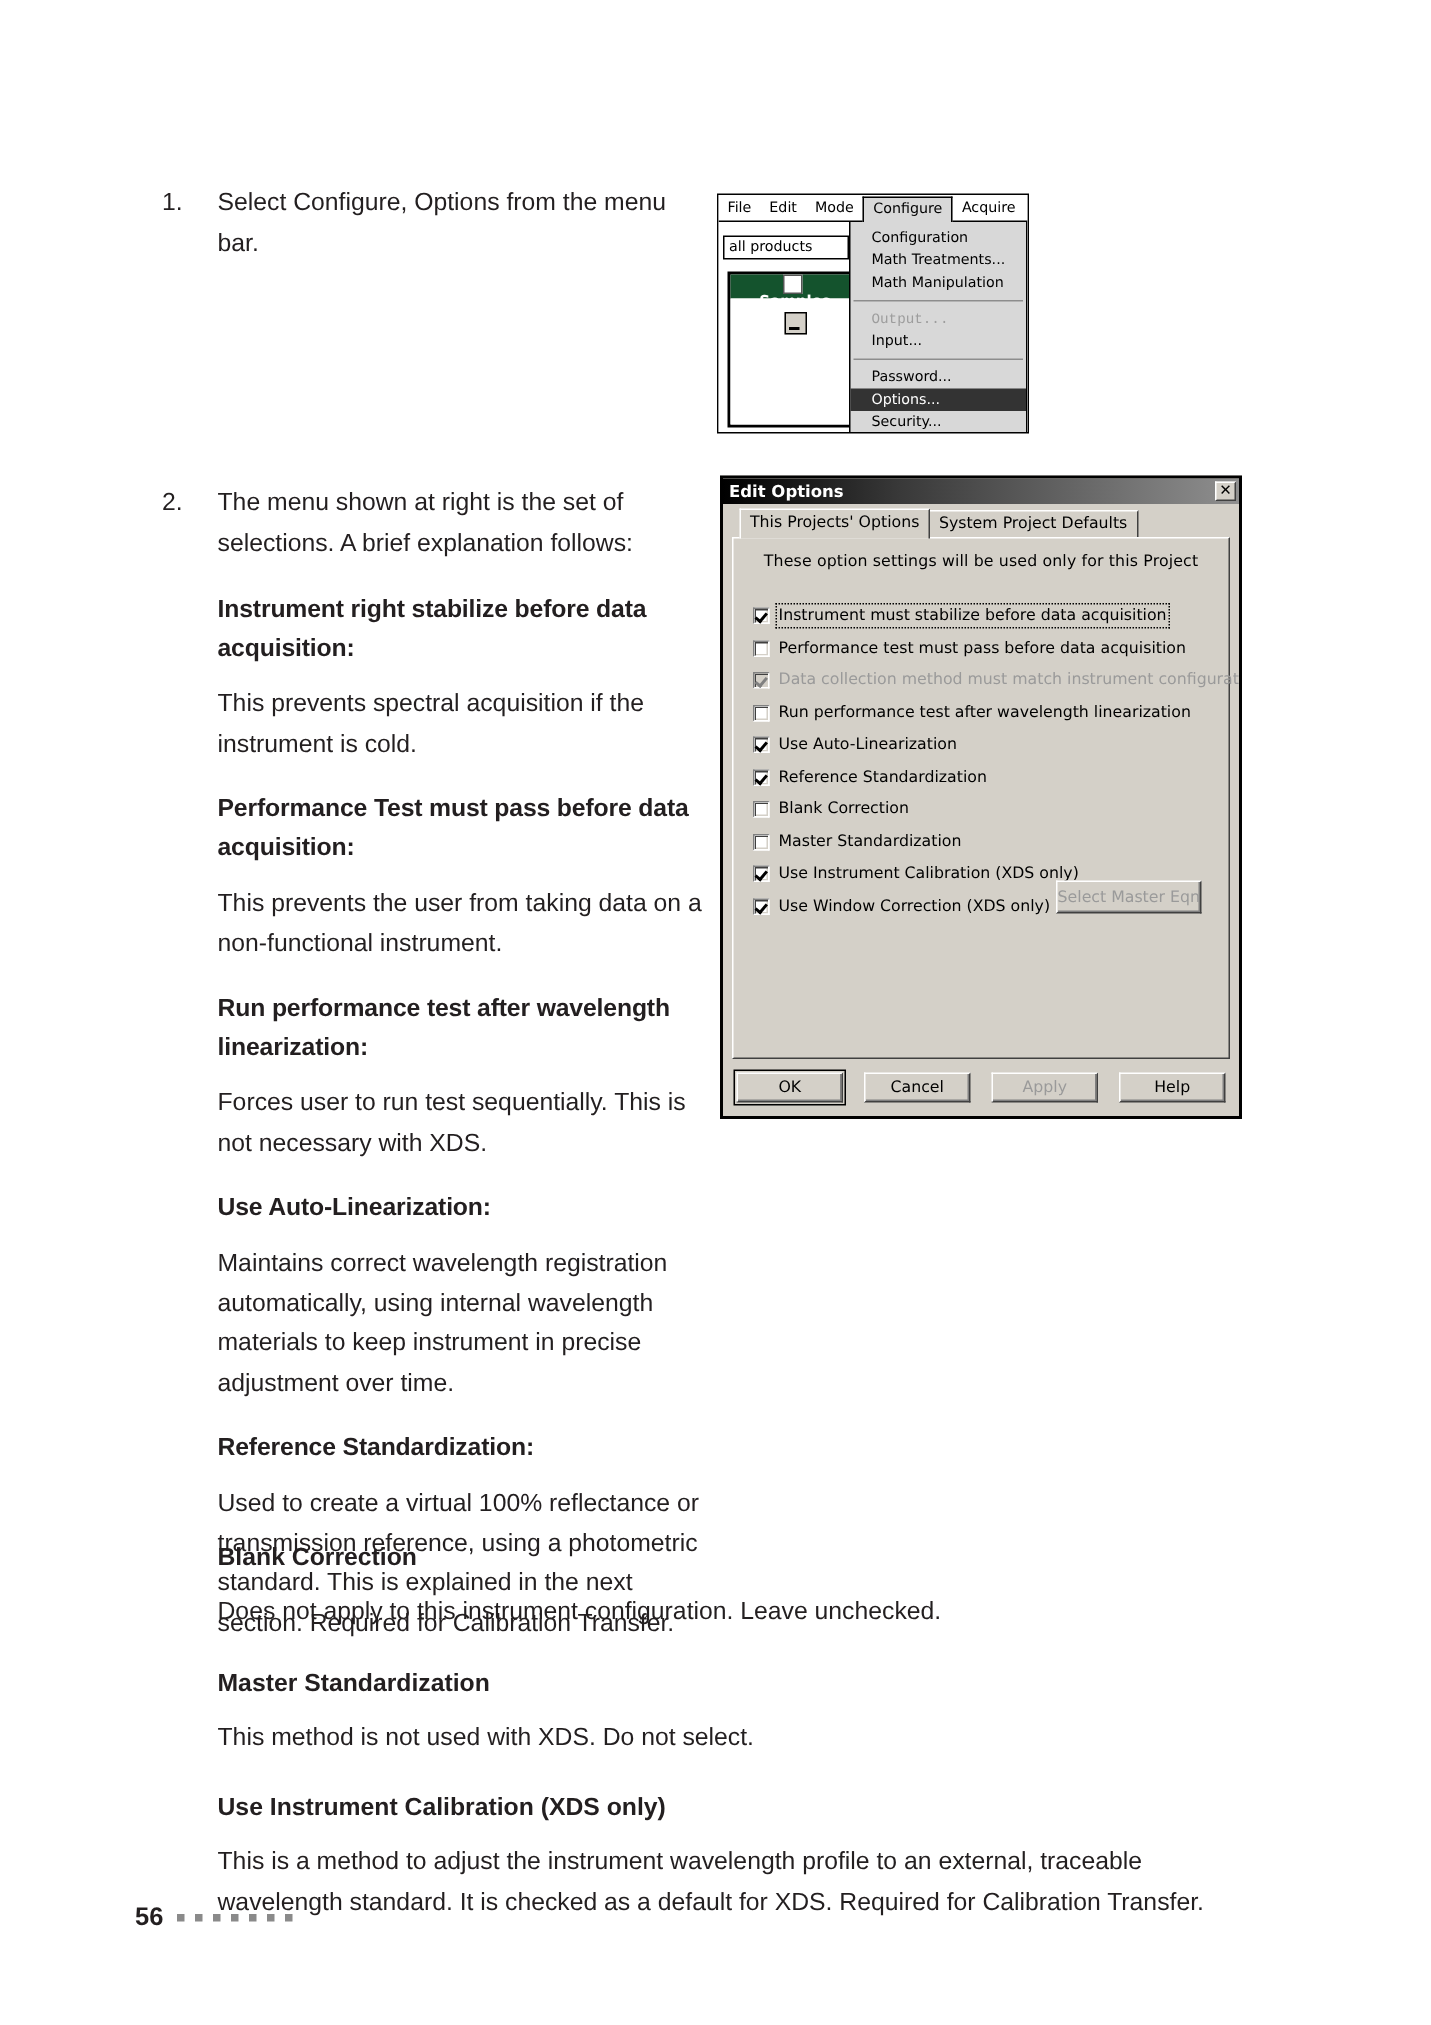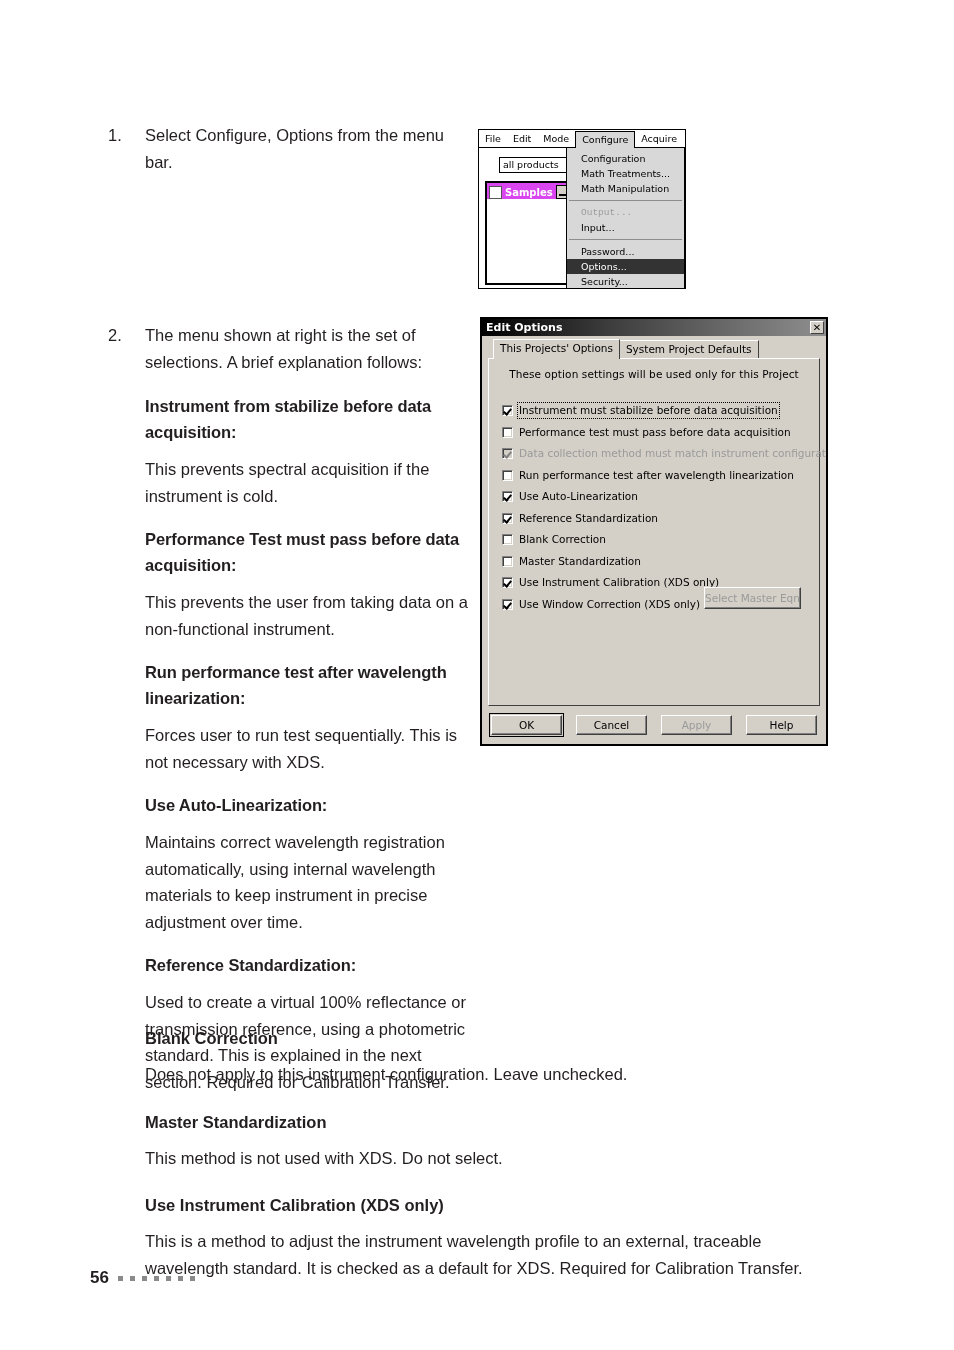--- a/index.html
+++ b/index.html
@@ -137,21 +137,21 @@
     border-right: 1px solid #000;
     margin-top: 1px;
   }
   .app-body {
     position: relative;
     height: 141px;
     background: #ffffff;
   }
   .combo {
     position: absolute;
-    left: 20px;
+    left: 3px;
     top: 9px;
     width: 84px;
     height: 16px;
     border: 1.5px solid #000;
     background: #fff;
     font-size: 9.5px;
     line-height: 14px;
     padding-left: 3px;
     box-sizing: border-box;
     color: #000;
@@ -161,25 +161,26 @@
     left: 6px;
     top: 33px;
     width: 90px;
     height: 104px;
     border: 2px solid #000;
     background: #fff;
     box-sizing: border-box;
   }
   .mdi-title {
     height: 16px;
-    background: #d946ef;
-    display: flex;
-    align-items: flex-end;
+    background: #14532d;
+    display: flex;
+    align-items: center;
     padding: 0 2px;
     box-sizing: border-box;
+    flex-direction: column;
   }
   .mdi-ico {
     width: 11px; height: 11px;
     background: #fff;
     border: 1px solid #555;
     margin-right: 3px;
     flex: 0 0 11px;
   }
   .mdi-label {
     font-size: 10px;
@@ -435,21 +436,21 @@
   </div>
 
   <div class="step-spacer"></div>
 
   <div class="step">
     <div class="step-num">2.</div>
     <div class="step-body">The menu shown at right is the set of selections. A brief explanation follows:</div>
   </div>
 
   <div class="sub">
-    <h3>Instrument from stabilize before data acquisition:</h3>
+    <h3>Instrument right stabilize before data acquisition:</h3>
     <p>This prevents spectral acquisition if the instrument is cold.</p>
 
     <h3>Performance Test must pass before data acquisition:</h3>
     <p>This prevents the user from taking data on a non-functional instrument.</p>
 
     <h3>Run performance test after wavelength linearization:</h3>
     <p>Forces user to run test sequentially. This is not necessary with XDS.</p>
 
     <h3>Use Auto-Linearization:</h3>
     <p>Maintains correct wavelength registration automatically, using internal wavelength materials to keep instrument in precise adjustment over time.</p>

